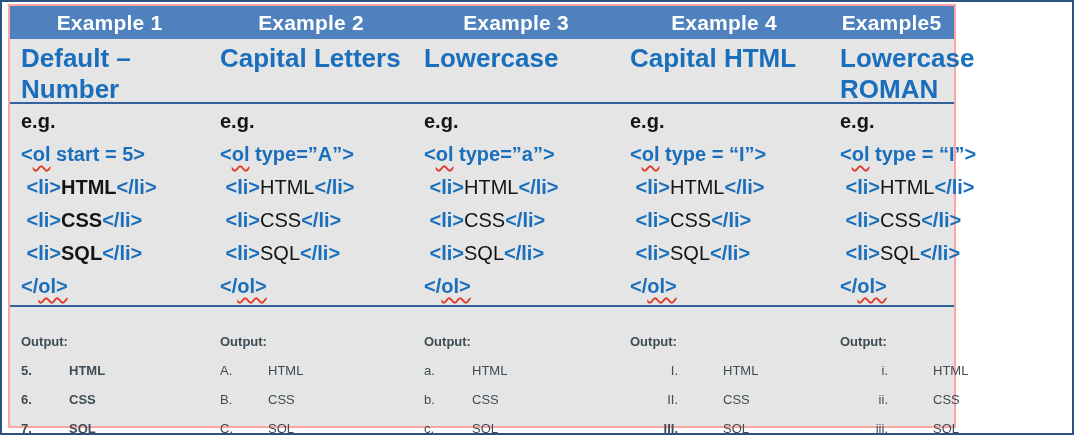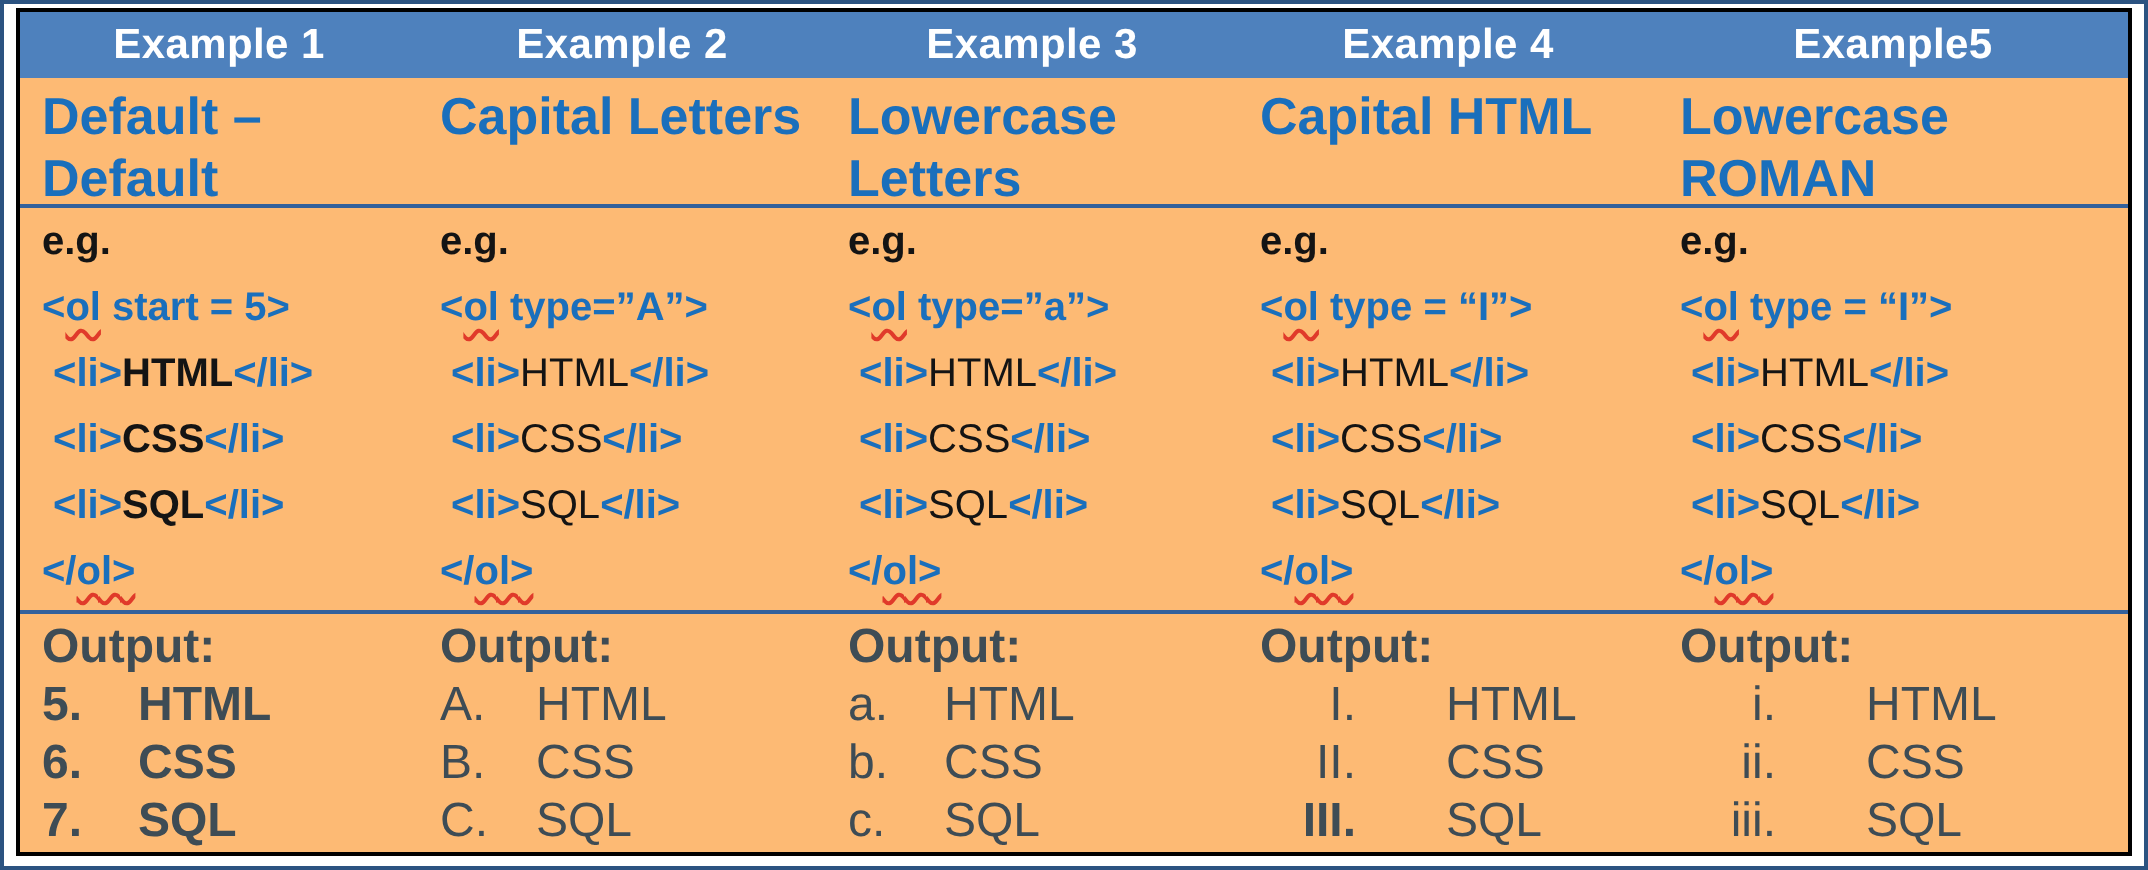--- a/index.html
+++ b/index.html
@@ -2,22 +2,22 @@
 <html><head>
 <meta charset="utf-8">
 <style>
   html,body{margin:0;padding:0;}
   body{
     width:1074px;height:435px;position:relative;background:#ffffff;
     font-family:"Liberation Sans",sans-serif;overflow:hidden;
   }
   .frame{position:absolute;inset:0;border:2px solid #2b5381;pointer-events:none;}
   .tbl{
-    position:absolute;left:8px;top:4px;width:1058px;height:424px;
-    box-sizing:border-box;border:2px solid #000000;background:#fdba74;
+    position:absolute;left:8px;top:4px;width:948px;height:424px;
+    box-sizing:border-box;border:2px solid #fca5a5;background:#e5e5e5;
   }
   .row{display:flex;box-sizing:border-box;}
   .row > *{box-sizing:border-box;flex:0 0 auto;}
   .row > :nth-child(1){width:199px;}
   .row > :nth-child(2){width:204px;}
   .row > :nth-child(3){width:206px;}
   .row > :nth-child(4){width:210px;}
   .row > :nth-child(5){flex:1 1 auto;}
   
   .head{height:33px;background:#4e81bd;align-items:center;}
@@ -36,21 +36,21 @@
   .sq{
     text-decoration-line:underline;
     text-decoration-style:wavy;
     text-decoration-color:#e03a2a;
     text-decoration-thickness:1.5px;
     text-underline-offset:4px;
     text-decoration-skip-ink:none;
   }
   
   .outr{height:118px;}
-  .ocell{padding:2px 0 0 11px;color:#3e4c55;font-size:24px;line-height:29px;}
+  .ocell{padding:2px 0 0 11px;color:#3e4c55;font-size:13px;line-height:29px;margin-top:18px;}
   .olabel{display:block;font-weight:bold;}
   .orow{display:flex;}
   .omark{width:48px;}
   .out-right .omark{text-align:right;}
   .out-right .otext{margin-left:45px;}
   .out-left .otext{margin-left:0;}
   .bold{font-weight:bold;}
 </style>
 </head>
 <body>
@@ -61,28 +61,27 @@
   <div class="row head" id="row-head">
       <div class="hcell">Example 1</div>
       <div class="hcell">Example 2</div>
       <div class="hcell">Example 3</div>
       <div class="hcell">Example 4</div>
       <div class="hcell">Example5</div>
     </div>
   <div class="row descr" id="row-desc">
       <div class="dcell">
         <span class="dline">Default –</span>
-        <span class="dline">Default</span>
+        <span class="dline">Number</span>
       </div>
       <div class="dcell">
         <span class="dline">Capital Letters</span>
       </div>
       <div class="dcell">
         <span class="dline">Lowercase</span>
-        <span class="dline">Letters</span>
       </div>
       <div class="dcell">
         <span class="dline">Capital HTML</span>
       </div>
       <div class="dcell">
         <span class="dline">Lowercase ROMAN</span>
       </div>
     </div>
   <div class="row coder" id="row-code">
       <div class="ccell">

